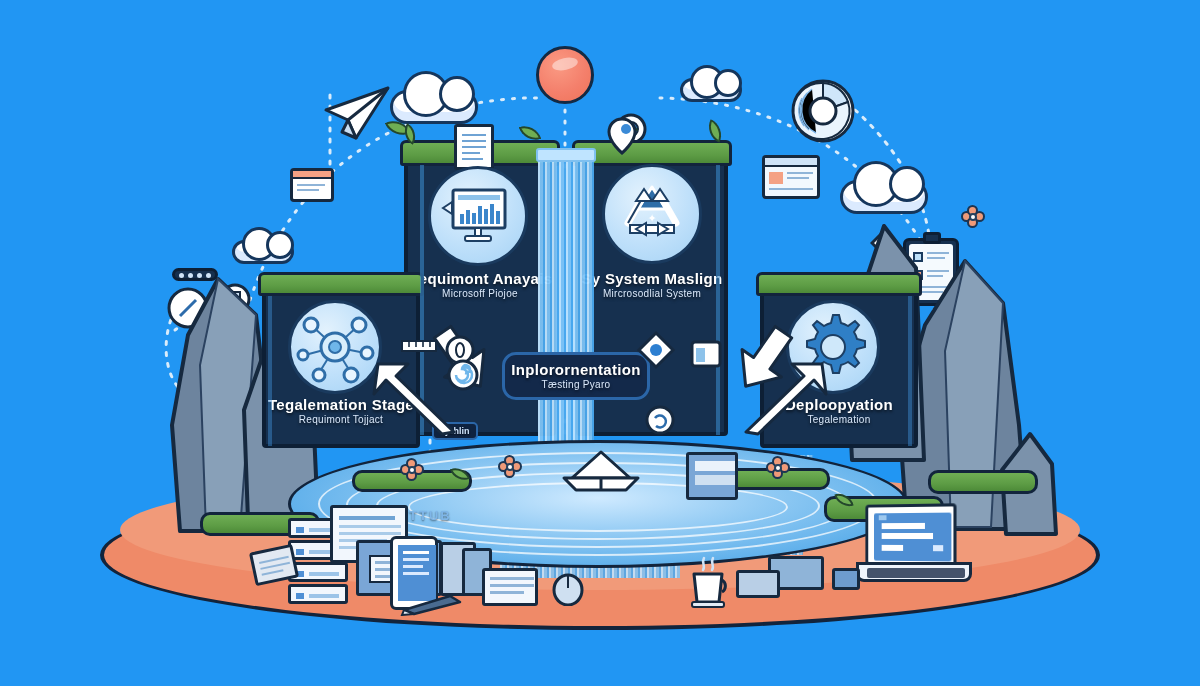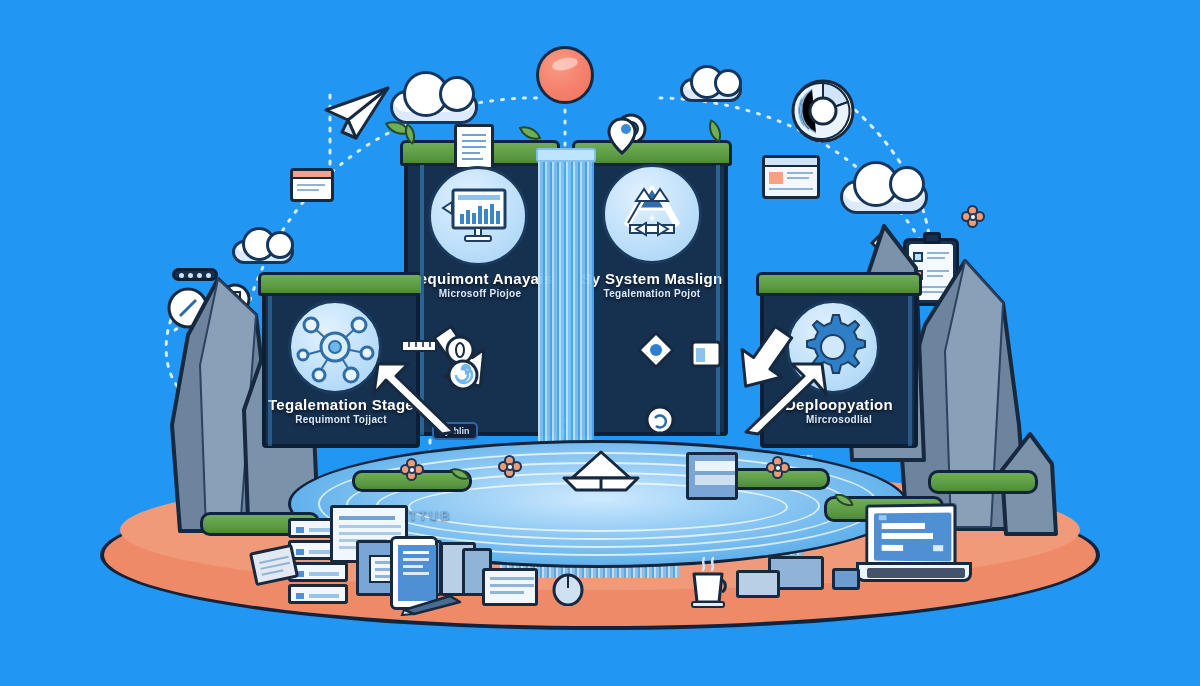--- a/index.html
+++ b/index.html
@@ -63,21 +63,21 @@
 
   
   .stagelabel{
     text-align:center;color:#ffffff;
     text-shadow:0 2px 3px rgba(0,0,0,.6);
     font-weight:bold;
     letter-spacing:.3px;
     white-space:nowrap;
   }
   .stagelabel .t{ font-size:15px; line-height:17px;}
-  .stagelabel .s{ font-size:10px; line-height:13px; color:#dbe9fb; font-weight:bold;}
+  .stagelabel .s{ font-size:10px; line-height:13px; color:#dbe9fb; font-weight:normal;}
 
   
   .iconcircle{
     border-radius:50%;
     background:radial-gradient(circle at 40% 32%, #e3f2fd 0%, #bfe0fa 55%, #a4d2f5 100%);
     border:3px solid #1a3a5e;
     display:flex;align-items:center;justify-content:center;
   }
 
   
@@ -329,21 +329,21 @@
       <text x="38" y="43" font-size="11" fill="#ffffff" text-anchor="middle">✦</text>
     </svg>
   </div>
 
   <div class="abs stagelabel" style="left:404px;top:270px;width:152px;">
     <div class="t">Requimont Anayais</div>
     <div class="s">Microsoff Piojoe</div>
   </div>
   <div class="abs stagelabel" style="left:576px;top:270px;width:152px;">
     <div class="t">Sy System Maslign</div>
-    <div class="s">Tegalemation Pojot</div>
+    <div class="s">Mircrosodlial System</div>
   </div>
 
   <div class="abs plateau" style="left:262px;top:288px;width:158px;height:160px;"></div>
   <div class="abs grass" style="left:258px;top:272px;width:166px;height:24px;"></div>
 
   <div class="abs plateau" style="left:760px;top:288px;width:158px;height:160px;"></div>
   <div class="abs grass" style="left:756px;top:272px;width:166px;height:24px;"></div>
 
   <div class="abs iconcircle" style="left:288px;top:300px;width:94px;height:94px;">
     <svg width="84" height="84">
@@ -374,21 +374,21 @@
       <circle cx="36" cy="36" r="12" fill="#cfe8fa" stroke="#1d3f64" stroke-width="2"></circle>
     </svg>
   </div>
 
   <div class="abs stagelabel" style="left:262px;top:396px;width:158px;">
     <div class="t">Tegalemation Stage</div>
     <div class="s">Requimont Tojjact</div>
   </div>
   <div class="abs stagelabel" style="left:760px;top:396px;width:158px;">
     <div class="t">Deploopyation</div>
-    <div class="s">Mircrosodlial</div>
+    <div class="s">Tegalemation</div>
   </div>
 
   <div class="abs fall" style="left:538px;top:150px;width:56px;height:310px;"></div>
   <div class="abs" style="left:536px;top:148px;width:60px;height:14px;background:#bfe4ff;border:2px solid #7fc0f0;border-radius:3px;"></div>
   <div class="abs fall" style="left:500px;top:448px;width:180px;height:130px;opacity:.88;"></div>
   <div class="abs fall" style="left:760px;top:455px;width:48px;height:100px;opacity:.85;transform:skewX(-6deg);"></div>
 
   <div class="abs" style="left:420px;top:165px;width:4px;height:270px;background:#3d8fd4;opacity:.55;"></div>
   <div class="abs" style="left:716px;top:165px;width:4px;height:270px;background:#3d8fd4;opacity:.55;"></div>
   <div class="abs" style="left:268px;top:296px;width:4px;height:150px;background:#3d8fd4;opacity:.45;"></div>
@@ -430,20 +430,26 @@
   <div class="abs plant-leaf" style="left:452px;top:466px;width:16px;height:16px;transform:rotate(-20deg);"></div>
   <div class="abs plant-leaf" style="left:722px;top:468px;width:16px;height:16px;transform:rotate(22deg);"></div>
   <div class="abs plant-leaf" style="left:836px;top:492px;width:16px;height:16px;transform:rotate(-16deg);"></div>
 
   <svg class="abs" style="left:556px;top:448px;" width="90" height="44">
     <polygon points="45,4 74,30 16,30" fill="#ffffff" stroke="#16293f" stroke-width="3" stroke-linejoin="round"></polygon>
     <path d="M8,30 L82,30 L70,42 L20,42 Z" fill="#ffffff" stroke="#16293f" stroke-width="3" stroke-linejoin="round"></path>
     <line x1="45" y1="30" x2="45" y2="42" stroke="#16293f" stroke-width="3"></line>
   </svg>
 
+  <div class="abs pill" style="left:502px;top:352px;width:148px;height:48px;">
+    <div class="stagelabel" style="width:100%;">
+      <div class="t">Inplorornentation</div>
+      <div class="s">Tæsting Pyaro</div>
+    </div>
+  </div>
 
   <div class="abs minipill" style="left:432px;top:422px;width:46px;height:18px;">ejohlin</div>
 
   <svg class="abs" style="left:394px;top:316px;" width="120" height="110">
     <path d="M78,10 L78,48 L92,48 L68,76 L44,48 L58,48 L58,10 Z" fill="#ffffff" stroke="#16293f" stroke-width="3" stroke-linejoin="round" transform="rotate(-35 68 44)"></path>
   </svg>
   <svg class="abs" style="left:712px;top:316px;" width="120" height="110">
     <path d="M42,10 L42,48 L28,48 L52,76 L76,48 L62,48 L62,10 Z" fill="#ffffff" stroke="#16293f" stroke-width="3" stroke-linejoin="round" transform="rotate(35 52 44)"></path>
   </svg>
   <svg class="abs" style="left:368px;top:358px;" width="110" height="86">

